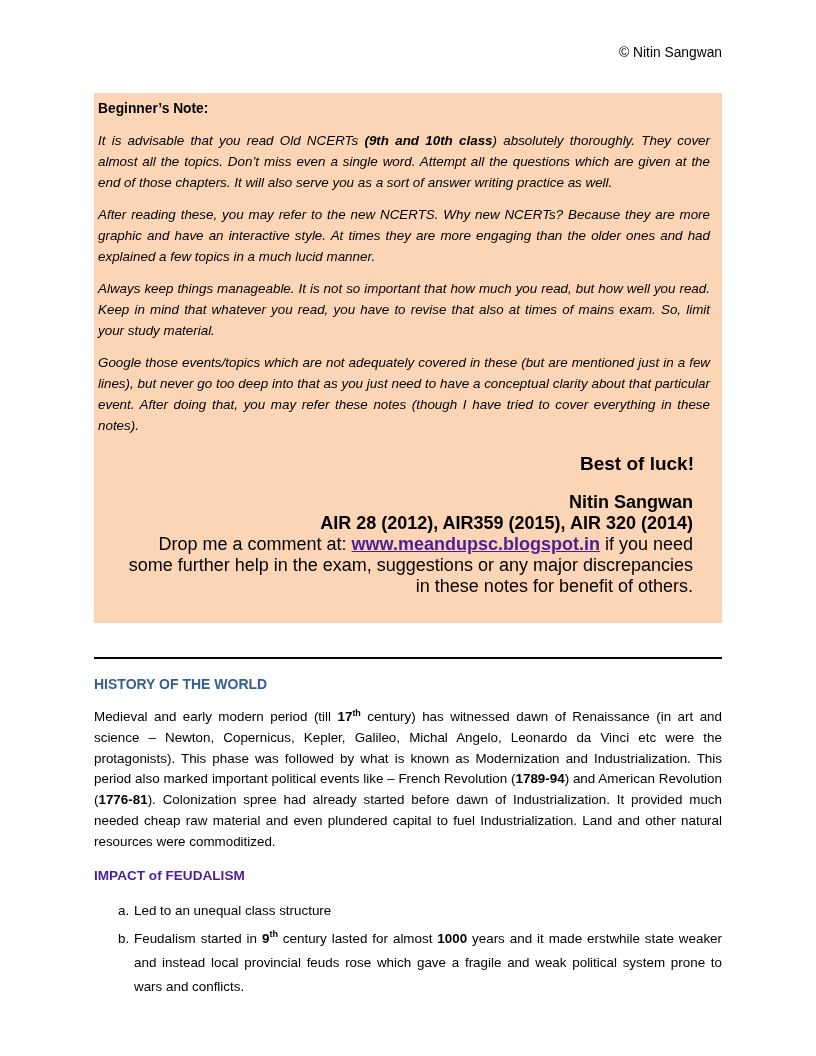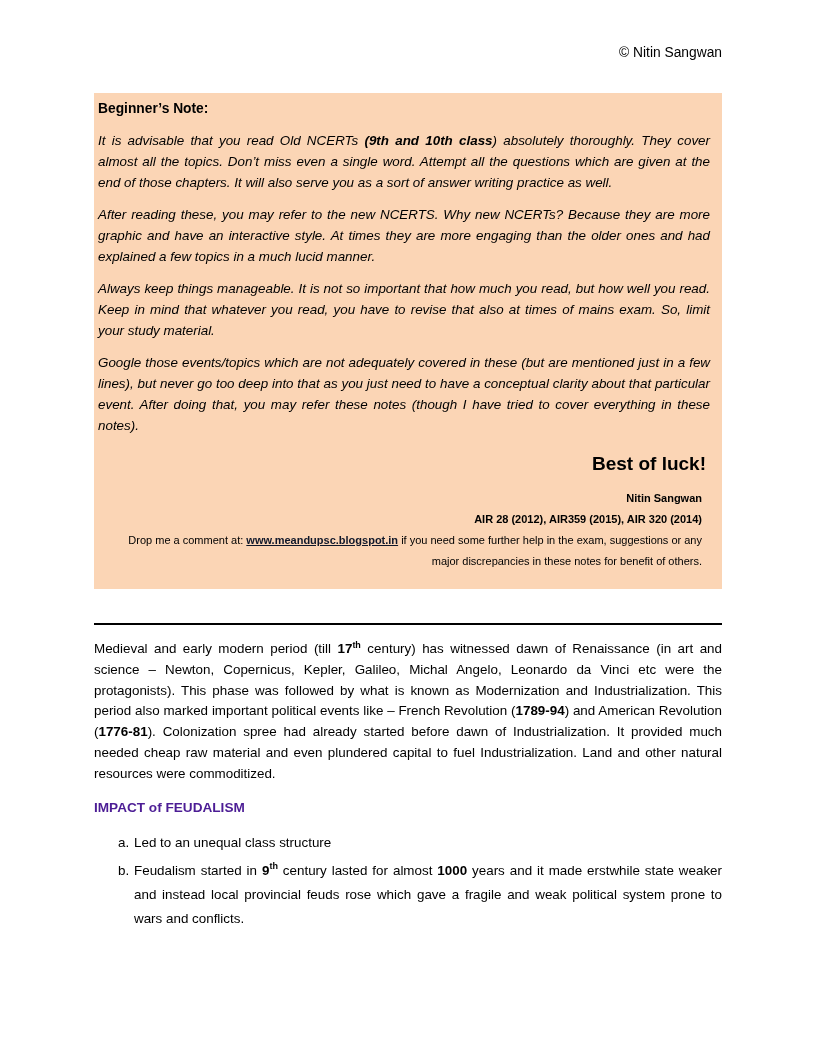--- a/index.html
+++ b/index.html
@@ -7,24 +7,24 @@
     width:816px;height:1020px;box-sizing:border-box;position:relative;
     background:#ffffff;color:#000;overflow:hidden;
     padding:44px 94px 0 94px;
     font-family:"Liberation Sans",sans-serif;
   }
   .copyright{text-align:right;font-size:13.8px;line-height:17px;margin:0;}
   .note-box{background:#FBD5B5;margin-top:32px;padding:7px 12px 9px 4px;}
   .note-title{font-weight:bold;font-size:13.8px;line-height:17px;margin:0 0 13px 0;}
   .note-para{font-style:italic;font-size:13.4px;line-height:21px;text-align:justify;margin:0 0 11px 0;}
   .note-para b{font-weight:bold;}
-  .luck{font-weight:bold;font-size:19px;line-height:23px;text-align:right;margin:16px 4px 13px 0;}
-  .signoff{text-align:right;font-size:11px;line-height:21px;margin:8px;}
+  .luck{font-weight:bold;font-size:19px;line-height:23px;text-align:right;margin:16px 16px 13px 0;}
+  .signoff{text-align:right;font-size:18px;line-height:21px;margin:17px;}
   .signoff-bold{font-weight:bold;}
-  .blog-link{color:#0f172a;font-weight:bold;text-decoration:underline;cursor:pointer;}
+  .blog-link{color:#4c1d95;font-weight:bold;text-decoration:underline;cursor:pointer;}
   .rule{border:none;border-top:2px solid #000;margin:34px 0 0 0;height:0;}
   .history-heading{color:#365F91;font-size:14px;font-weight:bold;line-height:17px;margin:17px 0 0 0;}
   .body-para{font-size:13.4px;line-height:20.8px;text-align:justify;margin:14px 0 0 0;}
   .impact-heading{font-size:13.6px;font-weight:bold;line-height:17px;margin:14px 0 0 0;color:#4c1d95;}
   .list{margin:15px 0 0 0;padding-left:24px;}
   .list-item{display:flex;font-size:13.4px;line-height:24px;margin-bottom:4px;}
   .marker{width:16px;flex:none;}
   .item-text{flex:1;text-align:justify;padding-left:0;}
   sup{font-size:9px;line-height:0;vertical-align:super;}
   b{font-weight:bold;margin-top:28px;}
@@ -51,20 +51,21 @@
 
     <div class="signoff">
       <div class="signoff-bold">Nitin Sangwan</div>
       <div class="signoff-bold">AIR 28 (2012), AIR359 (2015), AIR 320 (2014)</div>
       <div><span>Drop me a comment at: </span><a class="blog-link">www.meandupsc.blogspot.in</a><span> if you need some further help in the exam, suggestions or any major discrepancies in these notes for benefit of others.</span></div>
     </div>
   </div>
 
   <hr class="rule">
 
+  <h2 class="history-heading">HISTORY OF THE WORLD</h2>
 
   <p class="body-para"><span>Medieval and early modern period (till </span><b>17</b><sup><b>th</b></sup><span> century) has witnessed dawn of Renaissance (in art and science – Newton, Copernicus, Kepler, Galileo, Michal Angelo, Leonardo da Vinci etc were the protagonists). This phase was followed by what is known as Modernization and Industrialization. This period also marked important political events like – French Revolution (</span><b>1789-94</b><span>) and American Revolution (</span><b>1776-81</b><span>). Colonization spree had already started before dawn of Industrialization. It provided much needed cheap raw material and even plundered capital to fuel Industrialization. Land and other natural resources were commoditized.</span></p>
 
   <h3 class="impact-heading">IMPACT of FEUDALISM</h3>
 
   <div class="list">
     <div class="list-item">
       <span class="marker">a.</span>
       <span class="item-text">Led to an unequal class structure</span>
     </div>

